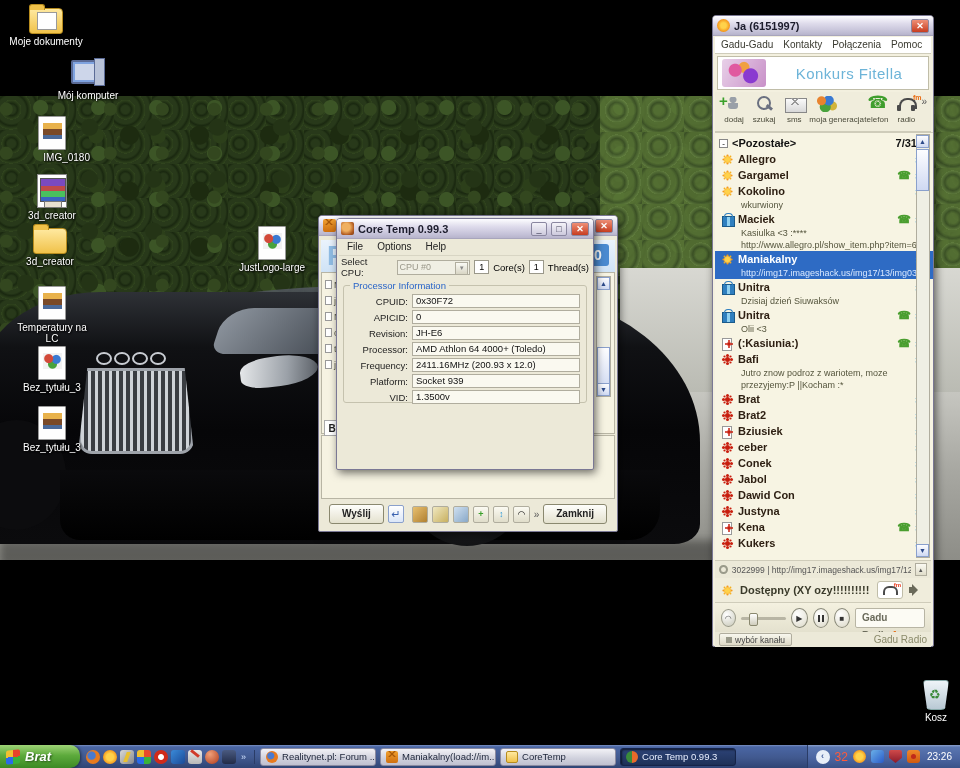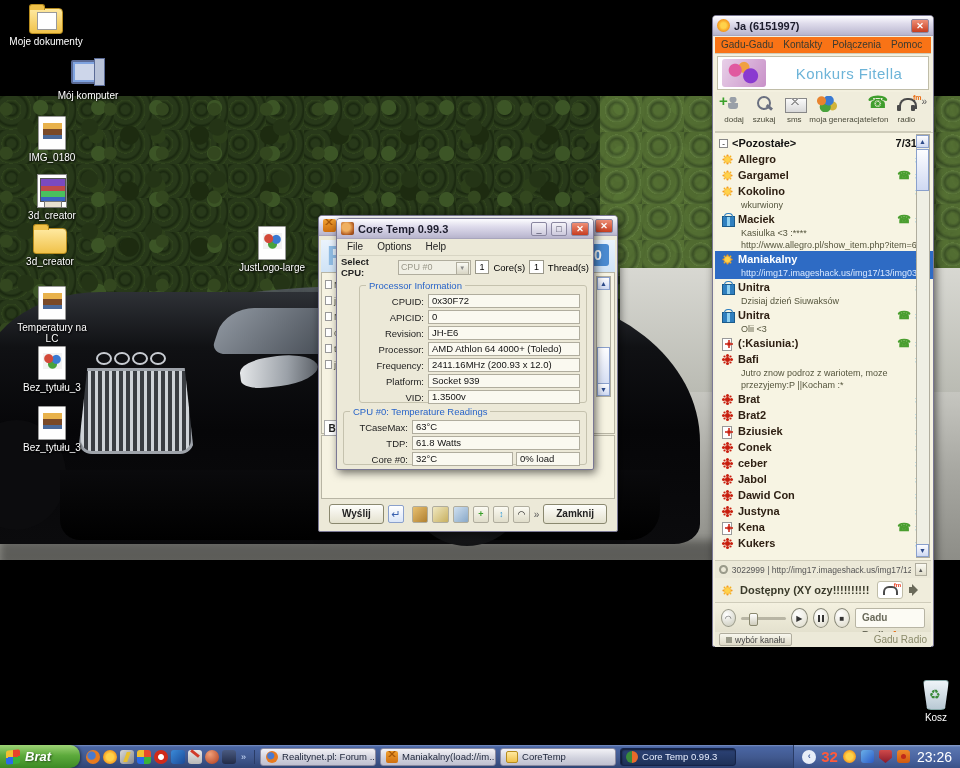--- a/index.html
+++ b/index.html
@@ -104,35 +104,35 @@
   .xpbtn{height:20px;padding:0 12px;font-size:10px;font-weight:bold;color:#222;
     background:linear-gradient(180deg,#fefefb,#e4e1ce);border:1px solid #8a886f;border-radius:3px;text-align:center;line-height:18px;}
   .mini-tool{width:18px;height:17px;border:1px solid #b0ad9e;border-radius:2px;background:linear-gradient(180deg,#fbfaf2,#e0ddca);font-size:9px;text-align:center;line-height:15px;}
   .enter-btn{width:18px;height:18px;border:1px solid #8aa0cc;background:linear-gradient(180deg,#fff,#dbe6f8);color:#3a62b0;font-size:11px;text-align:center;line-height:16px;border-radius:2px;}
 
   
   #coretemp-win{left:336px;top:218px;width:258px;height:252px;z-index:5;}
   .ct-icon{background:radial-gradient(circle at 40% 40%,#f0b060 0 35%,#b05a20 70%,#7a3a10);}
   .ct-menu{position:absolute;left:2px;top:21px;right:2px;height:16px;background:#ece9d8;display:flex;gap:14px;padding:1px 8px;font-size:10px;color:#222;border-bottom:1px solid #d8d5c4;}
   .ct-selrow{position:absolute;left:4px;top:39px;right:4px;height:18px;display:flex;align-items:center;gap:4px;font-size:9.5px;}
-  .ct-selrow .lbl{font-weight:bold;color:#222;}
+  .ct-selrow .lbl{font-weight:normal;color:#222;}
   .ct-combo{width:74px;height:15px;background:#f0efe4;border:1px solid #b0ad9e;color:#9a988a;font-size:9px;line-height:13px;padding:0 2px;position:relative;}
   .ct-combo::after{content:"▼";position:absolute;right:1px;top:1px;width:11px;height:11px;font-size:6px;text-align:center;line-height:11px;color:#888;background:linear-gradient(180deg,#fafaf4,#d8d5c4);border:1px solid #b0ad9e;}
   .ct-numbox{width:15px;height:14px;background:#fff;border:1px solid #9a988a;font-size:9px;text-align:center;line-height:12px;color:#000;}
   .ct-group{position:absolute;left:6px;right:6px;border:1px solid #c5c2ae;border-radius:3px;padding:8px 6px 4px 6px;}
   .ct-gtitle{position:absolute;left:6px;top:-6px;background:#ece9d8;padding:0 3px;font-size:9.5px;color:#2864c8;}
   .ct-row{display:flex;align-items:center;margin-bottom:2px;}
   .ct-row .fl{width:62px;text-align:right;font-size:9.5px;color:#222;padding-right:4px;}
   .ct-val{flex:1;height:14px;background:#faf9f0;border:1px solid #b0ad9e;font-size:9.5px;color:#111;line-height:12px;padding:0 3px;overflow:hidden;white-space:nowrap;}
   .ct-load{width:64px;margin-left:3px;flex:0 0 auto;}
 
   
   #gg-win{left:712px;top:15px;width:222px;height:632px;z-index:6;background:#f3f0df;}
   .gg-sunicon{background:radial-gradient(circle,#ffd24a 0 30%,#f59a1e 65%,#c86a10);border-radius:50%;}
-  .gg-menu{position:absolute;left:2px;top:21px;right:2px;height:17px;display:flex;gap:10px;padding:2px 6px;font-size:10px;color:#3a3a30;background:#f97316;border-bottom:1px solid #cfccba;}
+  .gg-menu{position:absolute;left:2px;top:21px;right:2px;height:17px;display:flex;gap:10px;padding:2px 6px;font-size:10px;color:#3a3a30;background:#ffffff;border-bottom:1px solid #cfccba;}
   .gg-banner{position:absolute;left:4px;top:40px;width:212px;height:34px;background:#fff;border:1px solid #c0bda8;display:flex;align-items:center;}
   .gg-banner .bimg{width:44px;height:28px;margin:0 4px;background:
      radial-gradient(circle at 30% 40%,#e05aa0 0 6px,transparent 7px),
      radial-gradient(circle at 65% 60%,#8a3ad0 0 7px,transparent 8px),
      radial-gradient(circle at 50% 30%,#f0a040 0 5px,transparent 6px),
      linear-gradient(120deg,#e8d0e8,#c890c8);border-radius:3px;}
   .gg-banner .btext{flex:1;text-align:center;font-size:15px;color:#6db4d8;letter-spacing:.5px;}
   .gg-toolbar{position:absolute;left:2px;top:76px;right:2px;height:40px;display:flex;align-items:flex-start;justify-content:space-between;padding:2px 4px 0 4px;background:#f0eddc;border-bottom:1px solid #cfccba;}
   .tool{width:34px;text-align:center;}
   .tool.wide{width:52px;}
@@ -233,28 +233,28 @@
     background:linear-gradient(180deg,#f2f2f6,#cfd0dc 60%,#bfc0d0);border:1px solid #8a8aa0;font-size:9.5px;color:#1c2438;overflow:hidden;white-space:nowrap;}
   .tkbtn.active{background:linear-gradient(180deg,#2c4276,#1e3158);border-color:#16244a;color:#e8eeff;box-shadow:inset 1px 1px 2px rgba(0,0,0,.6);}
   .tki{width:12px;height:12px;flex:0 0 12px;border-radius:2px;}
   .tki-firefox{background:radial-gradient(circle at 40% 40%,#4a7ad0 0 30%,#e87a1e 40% 90%);border-radius:50%;}
   .tki-envelope{background:linear-gradient(180deg,#f0a030,#d07010);position:relative;}
   .tki-envelope::after{content:"";position:absolute;left:0;top:0;width:12px;height:6px;background:linear-gradient(135deg,transparent 44%,#a85808 45% 55%,transparent 56%),linear-gradient(225deg,transparent 44%,#a85808 45% 55%,transparent 56%);}
   .tki-folder{background:linear-gradient(180deg,#ffe9a0,#f0c24a);border:1px solid #b78c1e;}
   .tki-coretemp{background:conic-gradient(#e86a2a 0 50%,#3a8a3a 50% 100%);border-radius:50%;}
   #tray{display:flex;align-items:center;gap:5px;padding:0 8px 0 8px;border-left:1px solid #2a3c66;background:linear-gradient(180deg,#8aa0cc 0%,#5a76b0 10%,#4a64a0 60%,#3a5288 100%);height:23px;}
   .tray-chevron{width:14px;height:14px;border-radius:50%;background:#e8eef8;color:#4a64a0;font-size:9px;font-weight:bold;text-align:center;line-height:13px;}
-  .tray-temp{color:#ff5a3a;font-size:15px;font-weight:bold;}
+  .tray-temp{color:#ff5a3a;font-size:12px;font-weight:normal;}
   .tri{width:13px;height:13px;border-radius:2px;}
   .tri-gg{background:radial-gradient(circle,#ffd24a 0 35%,#f59a1e 70%,#c86a10);border-radius:50%;}
   .tri-msn{background:linear-gradient(135deg,#6ab0e8,#2a5ac8);border-radius:3px;}
   .tri-shield{background:linear-gradient(180deg,#d04a4a,#8a1a2a);clip-path:polygon(0 0,100% 0,100% 60%,50% 100%,0 60%);}
   .tri-player{background:linear-gradient(180deg,#f0872a,#d05a10);border-radius:3px;position:relative;}
   .tri-player::after{content:"";position:absolute;left:4px;top:4px;width:5px;height:5px;background:#c02a1a;border-radius:50%;}
-  #clock{color:#fff;font-size:14px;padding-left:2px;}
+  #clock{color:#fff;font-size:10px;padding-left:2px;}
 </style>
 </head>
 <body>
 
 <div id="screen">
 
   <div class="wallpaper">
     <div class="hedge"></div>
     <div class="hedge-light"></div>
     <div class="far-wall"></div>
@@ -281,21 +281,21 @@
 
   <div id="desktop-icons">
       <div class="dicon" style="left: 8px; top: 8px;">
         <div class="dico k-mydocs"></div>
         <div class="dlabel">Moje dokumenty</div>
       </div>
       <div class="dicon" style="left: 10px; top: 58px; margin-left: 40px;">
         <div class="dico k-computer"></div>
         <div class="dlabel">Mój komputer</div>
       </div>
-      <div class="dicon" style="left: 14px; top: 116px;">
+      <div class="dicon" style="left: 14px; top: 116px; text-align: right;">
         <div class="dico k-image"></div>
         <div class="dlabel">IMG_0180</div>
       </div>
       <div class="dicon" style="left: 14px; top: 174px;">
         <div class="dico k-rar"></div>
         <div class="dlabel">3d_creator</div>
       </div>
       <div class="dicon" style="left: 12px; top: 228px;">
         <div class="dico k-folder"></div>
         <div class="dlabel">3d_creator</div>
@@ -387,21 +387,21 @@
       <span>Help</span>
     </div>
     <div class="ct-selrow">
       <span class="lbl">Select CPU:</span>
       <span class="ct-combo">CPU #0</span>
       <span class="ct-numbox">1</span>
       <span>Core(s)</span>
       <span class="ct-numbox">1</span>
       <span>Thread(s)</span>
     </div>
-    <div class="ct-group" style="top:66px;height:118px;margin-left:16px;">
+    <div class="ct-group" style="top:66px;height:118px;">
       <div class="ct-gtitle">Processor Information</div>
       <div class="ct-row">
           <span class="fl">CPUID:</span>
           <span class="ct-val">0x30F72</span>
         </div>
       <div class="ct-row">
           <span class="fl">APICID:</span>
           <span class="ct-val">0</span>
         </div>
       <div class="ct-row">
@@ -416,36 +416,20 @@
           <span class="fl">Frequency:</span>
           <span class="ct-val">2411.16MHz (200.93 x 12.0)</span>
         </div>
       <div class="ct-row">
           <span class="fl">Platform:</span>
           <span class="ct-val">Socket 939</span>
         </div>
       <div class="ct-row">
           <span class="fl">VID:</span>
           <span class="ct-val">1.3500v</span>
-        </div>
-    </div>
-    <div class="ct-group" style="top:192px;height:54px;">
-      <div class="ct-gtitle">CPU #0: Temperature Readings</div>
-      <div class="ct-row">
-          <span class="fl">TCaseMax:</span>
-          <span class="ct-val">63°C</span>
-        </div>
-      <div class="ct-row">
-          <span class="fl">TDP:</span>
-          <span class="ct-val">61.8 Watts</span>
-        </div>
-      <div class="ct-row">
-          <span class="fl">Core #0:</span>
-          <span class="ct-val">32°C</span>
-          <span class="ct-val ct-load">0% load</span>
         </div>
     </div>
   </div>
 
   <div class="window" id="gg-win">
     <div class="tbar">
       <div class="ticon gg-sunicon"></div>
       <div class="ttl">Ja (6151997)</div>
       <div class="tbtn close">✕</div>
     </div>
@@ -586,28 +570,28 @@
           </div>
           <div class="crow">
             <span class="cic ic-note"></span>
             <span class="cname">Bziusiek</span>
             <span class="rticons">
               <span class="ic-gsm">↕</span>
             </span>
           </div>
           <div class="crow">
             <span class="cic ic-flower"></span>
+            <span class="cname">ceber</span>
+            <span class="rticons">
+              <span class="ic-gsm">↕</span>
+            </span>
+          </div>
+          <div class="crow">
+            <span class="cic ic-flower"></span>
             <span class="cname">Conek</span>
-            <span class="rticons">
-              <span class="ic-gsm">↕</span>
-            </span>
-          </div>
-          <div class="crow">
-            <span class="cic ic-flower"></span>
-            <span class="cname">ceber</span>
             <span class="rticons">
               <span class="ic-gsm">↕</span>
             </span>
           </div>
           <div class="crow">
             <span class="cic ic-flower"></span>
             <span class="cname">Jabol</span>
             <span class="rticons">
               <span class="ic-gsm">↕</span>
             </span>

